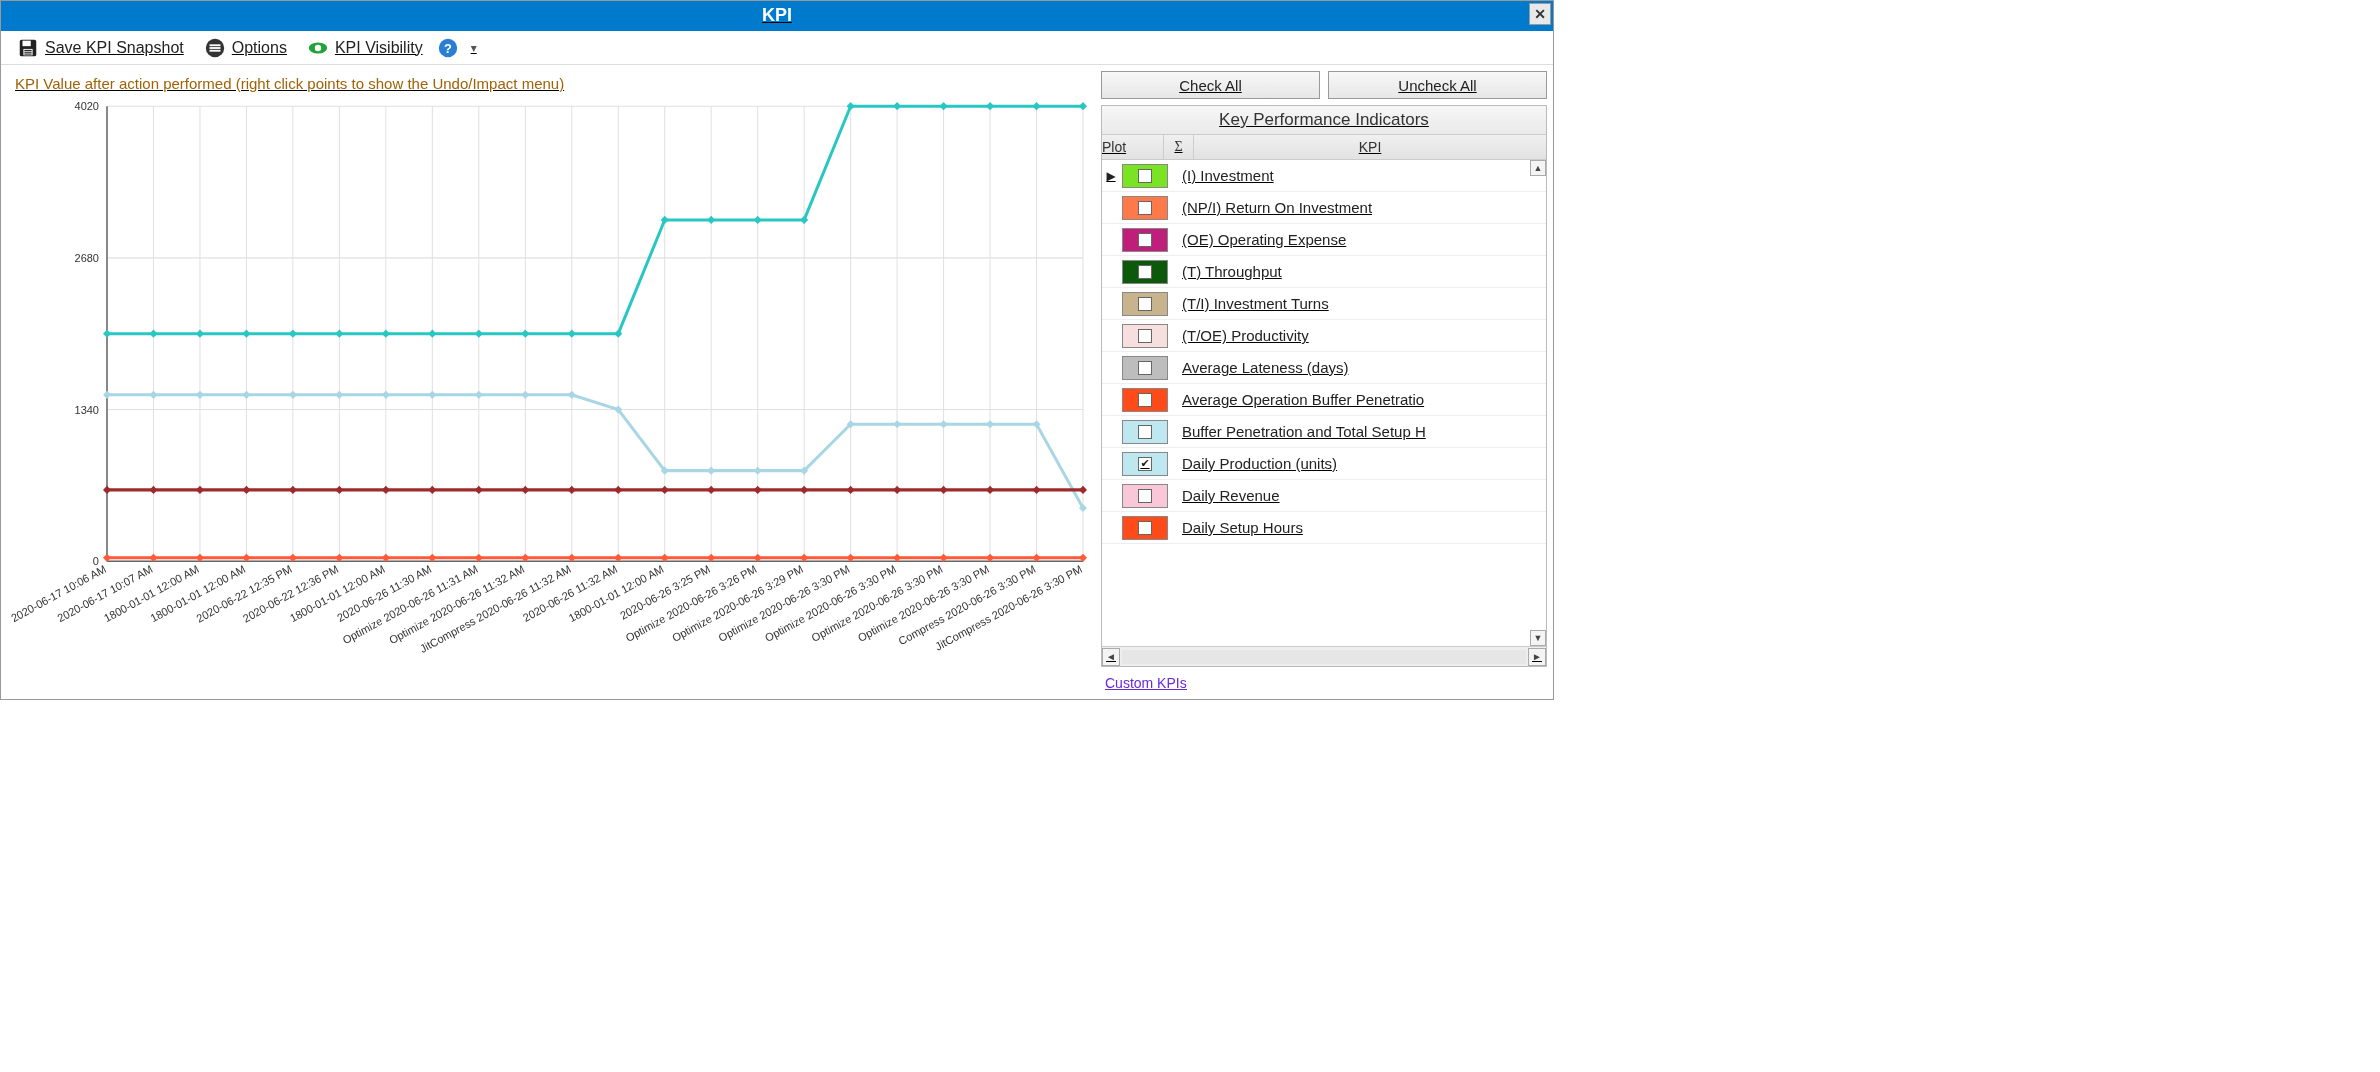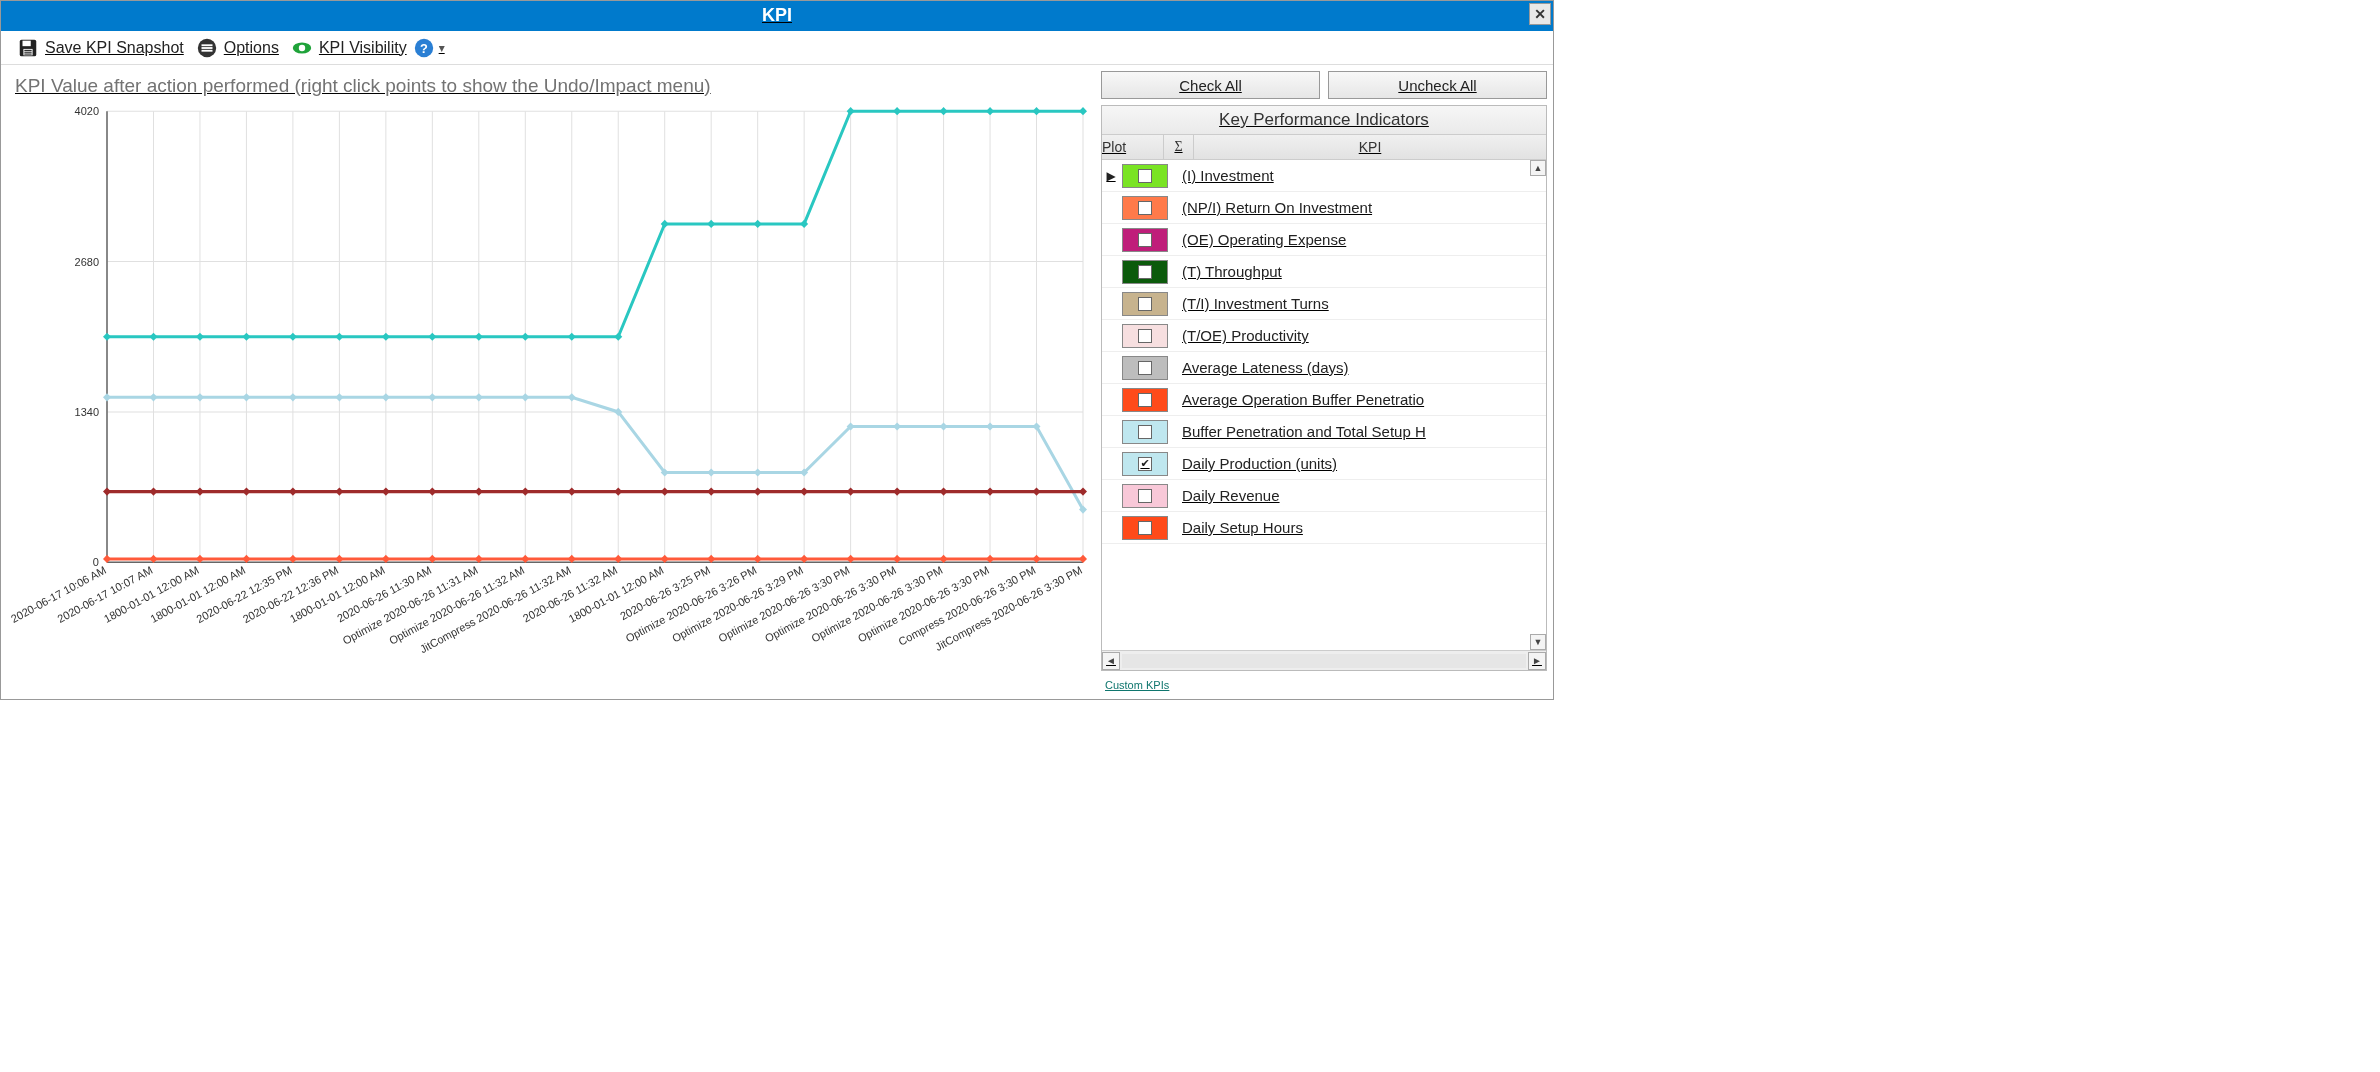--- a/index.html
+++ b/index.html
@@ -1,27 +1,27 @@
 <!DOCTYPE html>
 <html><head>
 <meta charset="utf-8">
 <style>
   * { box-sizing: border-box; margin: 0; padding: 0; }
   body { font-family: Arial, Helvetica, sans-serif; font-size: 14px; background: #fff; }
   .window { width: 1554px; height: 700px; border: 1px solid #999; display: flex; flex-direction: column; text-decoration: underline; }
   .titlebar { background: #007acc; color: #fff; height: 28px; display: flex; align-items: center; justify-content: center; position: relative; font-weight: bold; font-size: 18px; }
   .titlebar .close { position: absolute; right: 2px; top: 2px; width: 22px; height: 22px; background: #e8e8e8; border: 1px solid #999; color: #333; display:flex; align-items:center; justify-content:center; font-size:14px; cursor:pointer; }
-  .toolbar { height: 36px; display:flex; align-items:center; gap: 0; padding: 0 10px; border-top: 2px solid #007acc; border-bottom: 1px solid #ddd; text-align: center; }
+  .toolbar { height: 36px; display:flex; align-items:center; gap: 8px; padding: 0 10px; border-top: 2px solid #007acc; border-bottom: 1px solid #ddd; text-align: center; }
   .tbtn { display:flex; align-items:center; gap:6px; padding:3px 6px; cursor:pointer; font-size:16px; color:#222; }
   .icon { width:22px; height:22px; display:flex; align-items:center; justify-content:center; }
   .icon svg { width:22px; height:22px; }
   .overflow { font-size:12px; color:#555; cursor:pointer; padding:0 4px; }
   .body { flex:1; display:flex; }
   .chartpane { flex:1; display:flex; flex-direction:column; padding:6px 4px 4px 6px; }
-  .chartcaption { font-size:19px; color:#737373; padding:4px 8px 6px 8px; }
+  .chartcaption { font-size:15px; color:#a16207; padding:4px 8px 6px 8px; }
   .chartarea { flex:1; position:relative; }
   .sidepane { width:452px; border-left:0; display:flex; flex-direction:column; padding:6px 6px 6px 0; }
   .checkrow { display:flex; gap:8px; }
   .bigbtn { flex:1; height:28px; border:1px solid #999; background:linear-gradient(#f8f8f8,#e6e6e6); cursor:pointer; font-size:15px; color:#222; }
   .kpigroup { border:1px solid #bbb; margin-top:6px; display:flex; flex-direction:column; flex:1; overflow:hidden; }
   .kpititle { text-align:center; font-size:17px; padding:4px; background:linear-gradient(#f6f6f6,#eaeaea); color:#333; }
   .kpiheader { display:flex; border-top:1px solid #ccc; border-bottom:1px solid #ccc; background:linear-gradient(#f0f0f0,#e2e2e2); font-size:14px; color:#333; }
   .kpiheader .col-plot { width:62px; text-align:left; padding:4px 0; border-right:1px solid #ccc; }
   .kpiheader .col-sigma { width:30px; text-align:center; padding:4px 0; border-right:1px solid #ccc; font-family: 'Times New Roman', serif; }
   .kpiheader .col-kpi { flex:1; text-align:center; padding:4px 0; }
@@ -29,21 +29,21 @@
   .kpirow { display:flex; align-items:center; height:32px; border-bottom:1px solid #eee; }
   .kpirow .arrowcell { width:18px; text-align:center; font-size:12px; color:#222; }
   .kpirow .swatch { width:46px; height:24px; border:1px solid #888; display:flex; align-items:center; justify-content:center; margin-left:2px; }
   .kpirow .swatch .cb { width:14px; height:14px; background:#fff; border:1px solid #666; display:flex; align-items:center; justify-content:center; font-size:11px; color:#222; }
   .kpirow .label { flex:1; padding-left:14px; font-size:15px; color:#222; white-space:nowrap; overflow:hidden; }
   .hscroll { height:20px; display:flex; align-items:center; background:#eee; border-top:1px solid #ccc; }
   .hscroll .arrow { width:18px; height:18px; border:1px solid #aaa; background:#f4f4f4; display:flex; align-items:center; justify-content:center; font-size:10px; color:#444; cursor:pointer;}
   .hscroll .track { flex:1; height:14px; background:#e6e6e6; margin:0 2px; }
   .vscroll-ind { position:absolute; right:0; top:0; bottom:0; width:16px; display:flex; flex-direction:column; align-items:center; justify-content:space-between; }
   .vscroll-ind div { width:16px; height:16px; border:1px solid #aaa; background:#f4f4f4; font-size:9px; display:flex; align-items:center; justify-content:center; color:#444; }
-  .customlink { color:#0f766e; text-decoration:underline; padding:8px 4px 2px 4px; cursor:pointer; font-size:11px;}
+  .customlink { color:#6d28d9; text-decoration:underline; padding:8px 4px 2px 4px; cursor:pointer; font-size:14px;}
   svg.chart text { font-size:11px; fill:#333; font-family:Arial; }
 </style>
 </head>
 <body>
 
 <div class="window">
   <div class="titlebar">
     <span>KPI</span>
     <div class="close">
         <span>✕</span>

